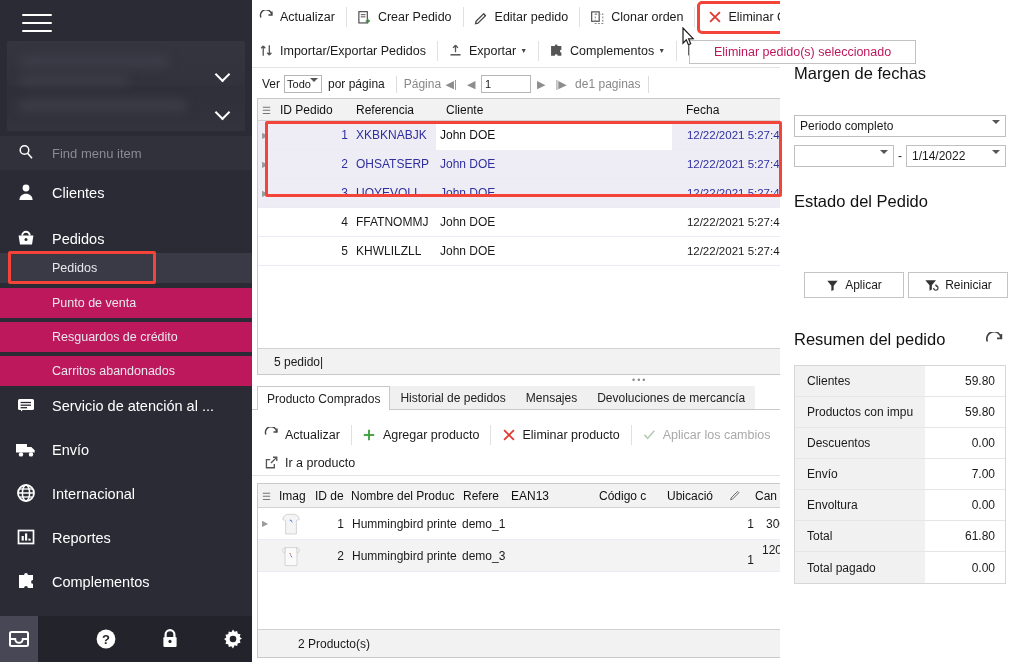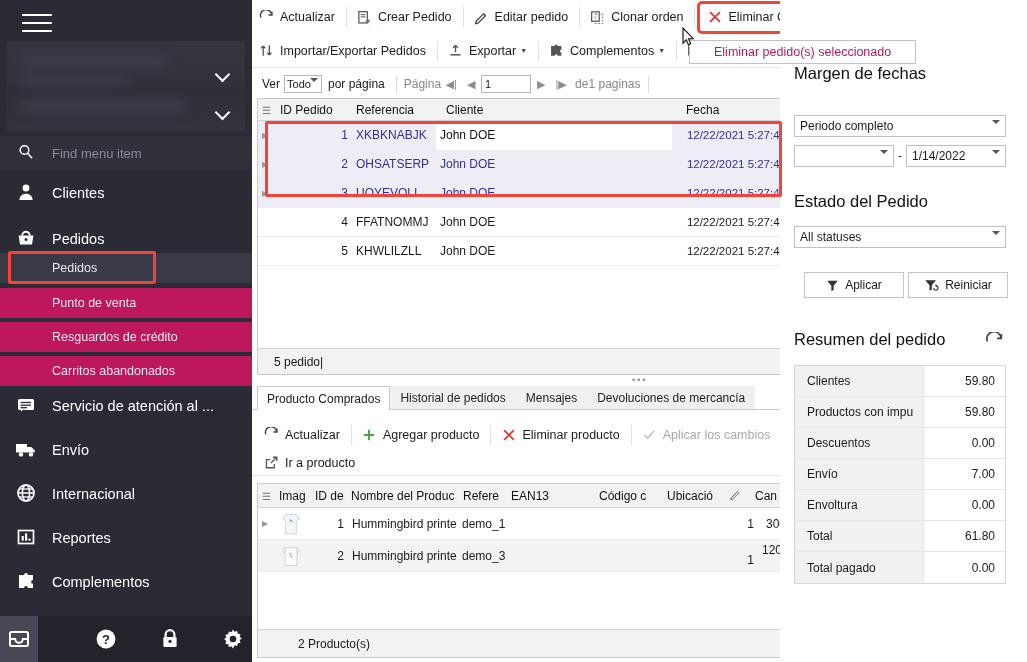--- a/index.html
+++ b/index.html
@@ -695,24 +695,20 @@
     <span class="ar"><span class="arrow-dn"></span></span>
   </div>
   <span style="position:absolute; left:118px; top:149px; font-size:12px;">-</span>
   <div class="rsel" style="position:absolute; left:126px; top:145px; width:100px;">
     <span>1/14/2022</span>
     <span class="ar"><span class="arrow-dn"></span></span>
   </div>
 
   <div style="position:absolute; left:14px; top:192px;" class="rtitle">Estado del Pedido</div>
 
-  <div class="rsel" style="position:absolute; left:14px; top:226px; width:212px;">
-    <span>All statuses</span>
-    <span class="ar"><span class="arrow-dn"></span></span>
-  </div>
 
   <div class="rbtn" style="position:absolute; left:24px; top:272px; width:100px;">
     <span class="ic">
       <svg width="13" height="13" viewBox="0 0 16 16">
           <path d="M1.6 2.2h12.8L9.4 8.4v5l-2.8 1.4v-6.4z" fill="#333"></path>
         </svg>
     </span>
     <span>Aplicar</span>
   </div>
   <div class="rbtn" style="position:absolute; left:128px; top:272px; width:100px;">

